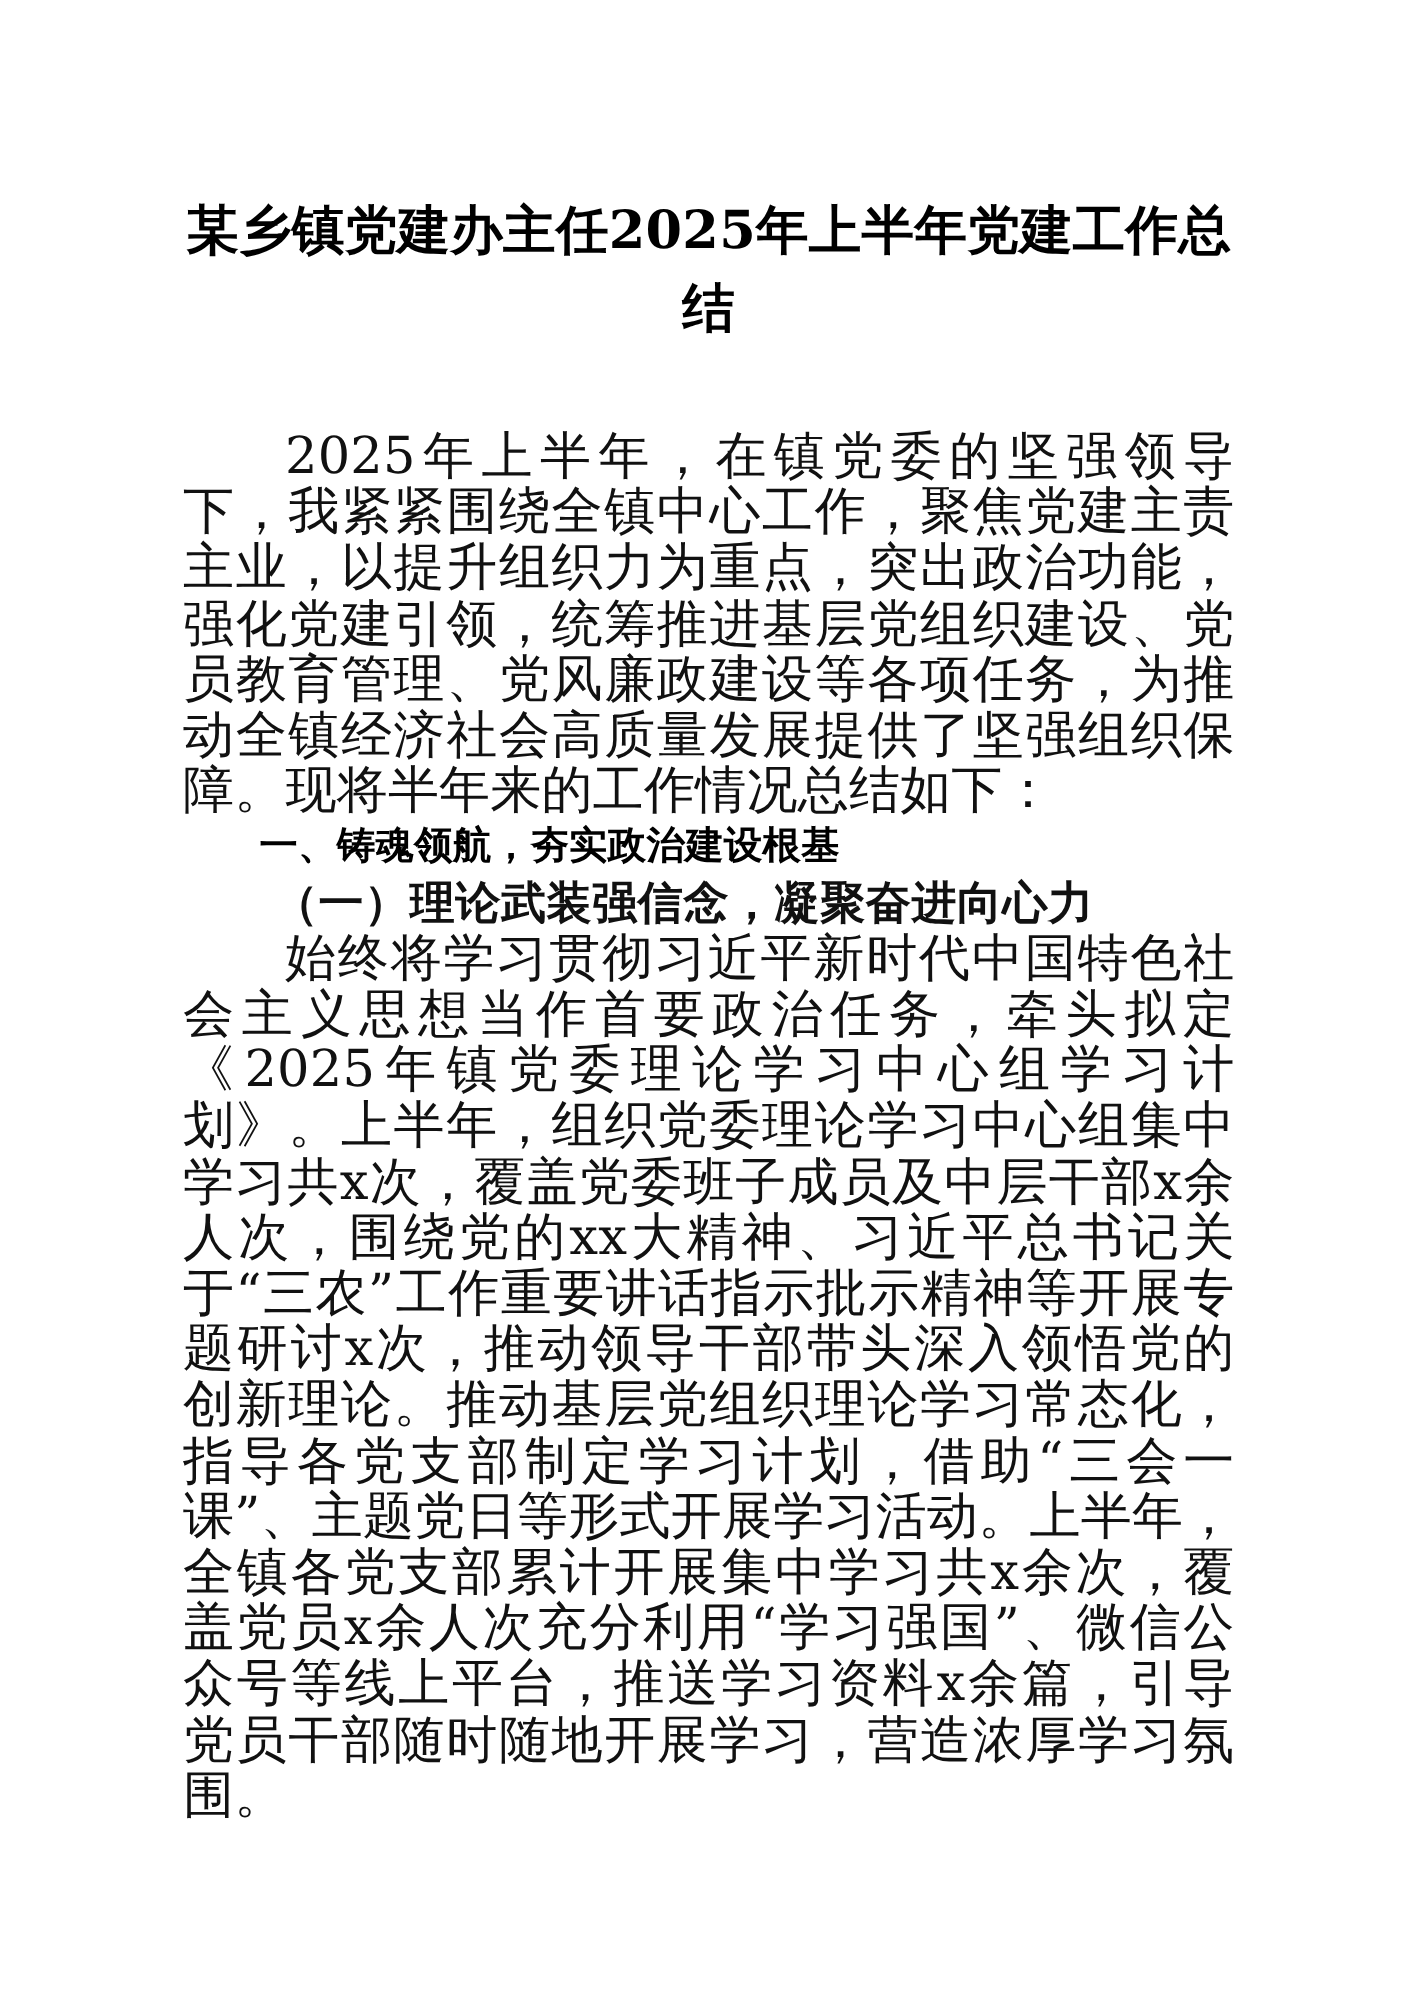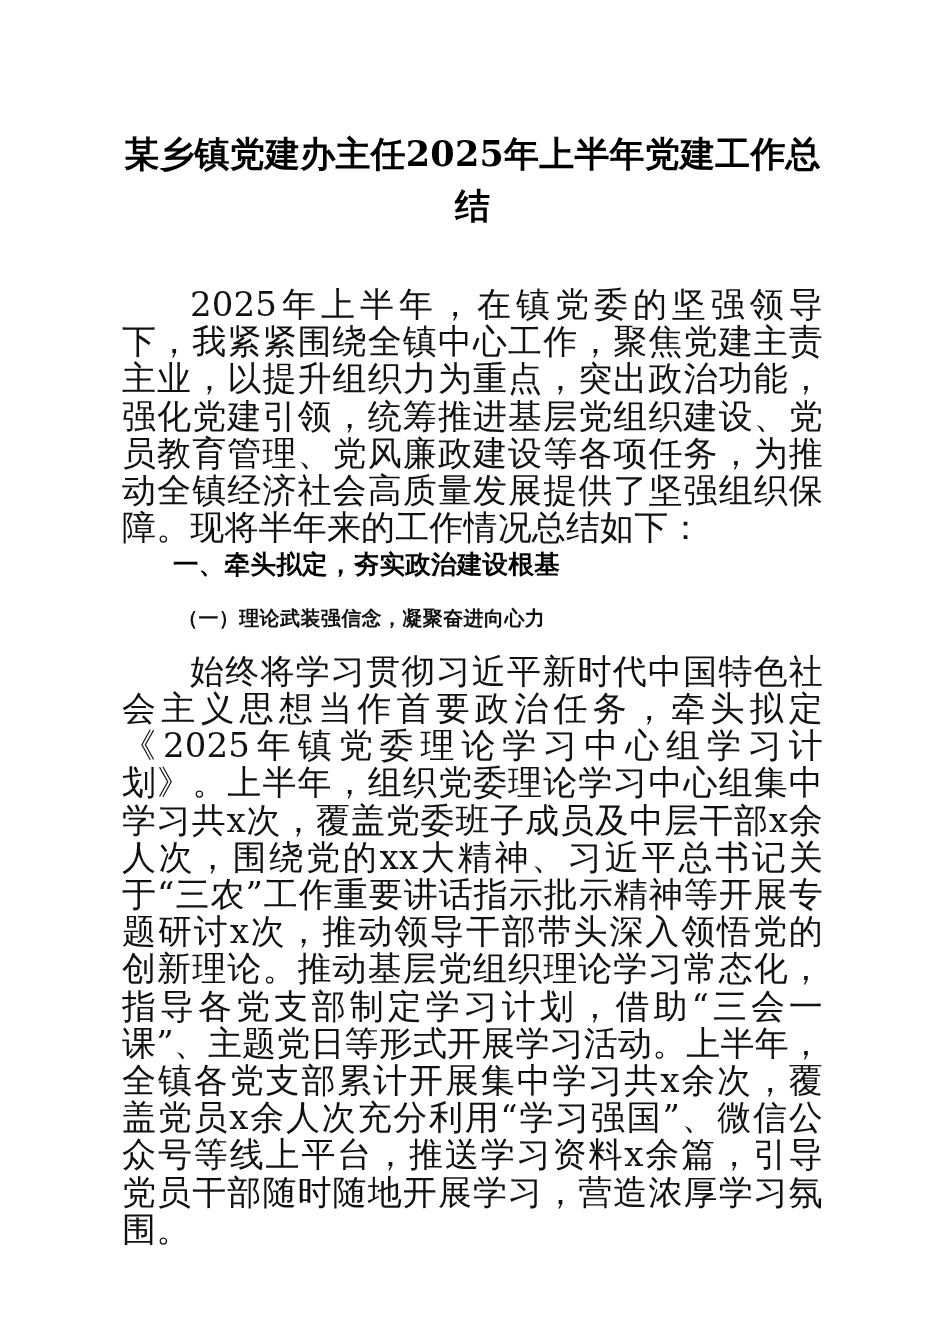--- a/index.html
+++ b/index.html
@@ -71,44 +71,44 @@
     font-weight: bold;
     font-size: 25.5px;
     line-height: 37.2px;
     text-indent: 2em;
     color: #000000;
     letter-spacing: 0.3px;
   }
 
   
   .h2-cn {
-    margin: 16px;
+    margin: 0;
     font-family: Liberation Serif, serif;
-    font-size: 20px;
+    font-size: 30px;
     line-height: 37.2px;
     text-indent: 2em;
     color: #111111;
     letter-spacing: 0.4px;
   }
 
   .gap-sm { height: 6px; }
 </style>
 </head>
 <body style="background: rgb(255, 255, 255);">
 
 <div class="page">
   <div class="content">
 
     <h1 class="doc-title">某乡镇党建办主任2025年上半年党建工作总结</h1>
 
     <div class="title-gap"></div>
 
     <p class="para">2025年上半年，在镇党委的坚强领导下，我紧紧围绕全镇中心工作，聚焦党建主责主业，以提升组织力为重点，突出政治功能，强化党建引领，统筹推进基层党组织建设、党员教育管理、党风廉政建设等各项任务，为推动全镇经济社会高质量发展提供了坚强组织保障。现将半年来的工作情况总结如下：</p>
 
-    <h2 class="h1-cn">一、牵头拟定，夯实政治建设根基</h2>
+    <h2 class="h1-cn">一、铸魂领航，夯实政治建设根基</h2>
 
     <h3 class="h2-cn">（一）理论武装强信念，凝聚奋进向心力</h3>
 
     <p class="para">始终将学习贯彻习近平新时代中国特色社会主义思想当作首要政治任务，牵头拟定《2025年镇党委理论学习中心组学习计划》。上半年，组织党委理论学习中心组集中学习共x次，覆盖党委班子成员及中层干部x余人次，围绕党的xx大精神、习近平总书记关于“三农”工作重要讲话指示批示精神等开展专题研讨x次，推动领导干部带头深入领悟党的创新理论。推动基层党组织理论学习常态化，指导各党支部制定学习计划，借助“三会一课”、主题党日等形式开展学习活动。上半年，全镇各党支部累计开展集中学习共x余次，覆盖党员x余人次充分利用“学习强国”、微信公众号等线上平台，推送学习资料x余篇，引导党员干部随时随地开展学习，营造浓厚学习氛围。</p>
 
     <div class="gap-sm"></div>
 
 
   </div>
 </div>

